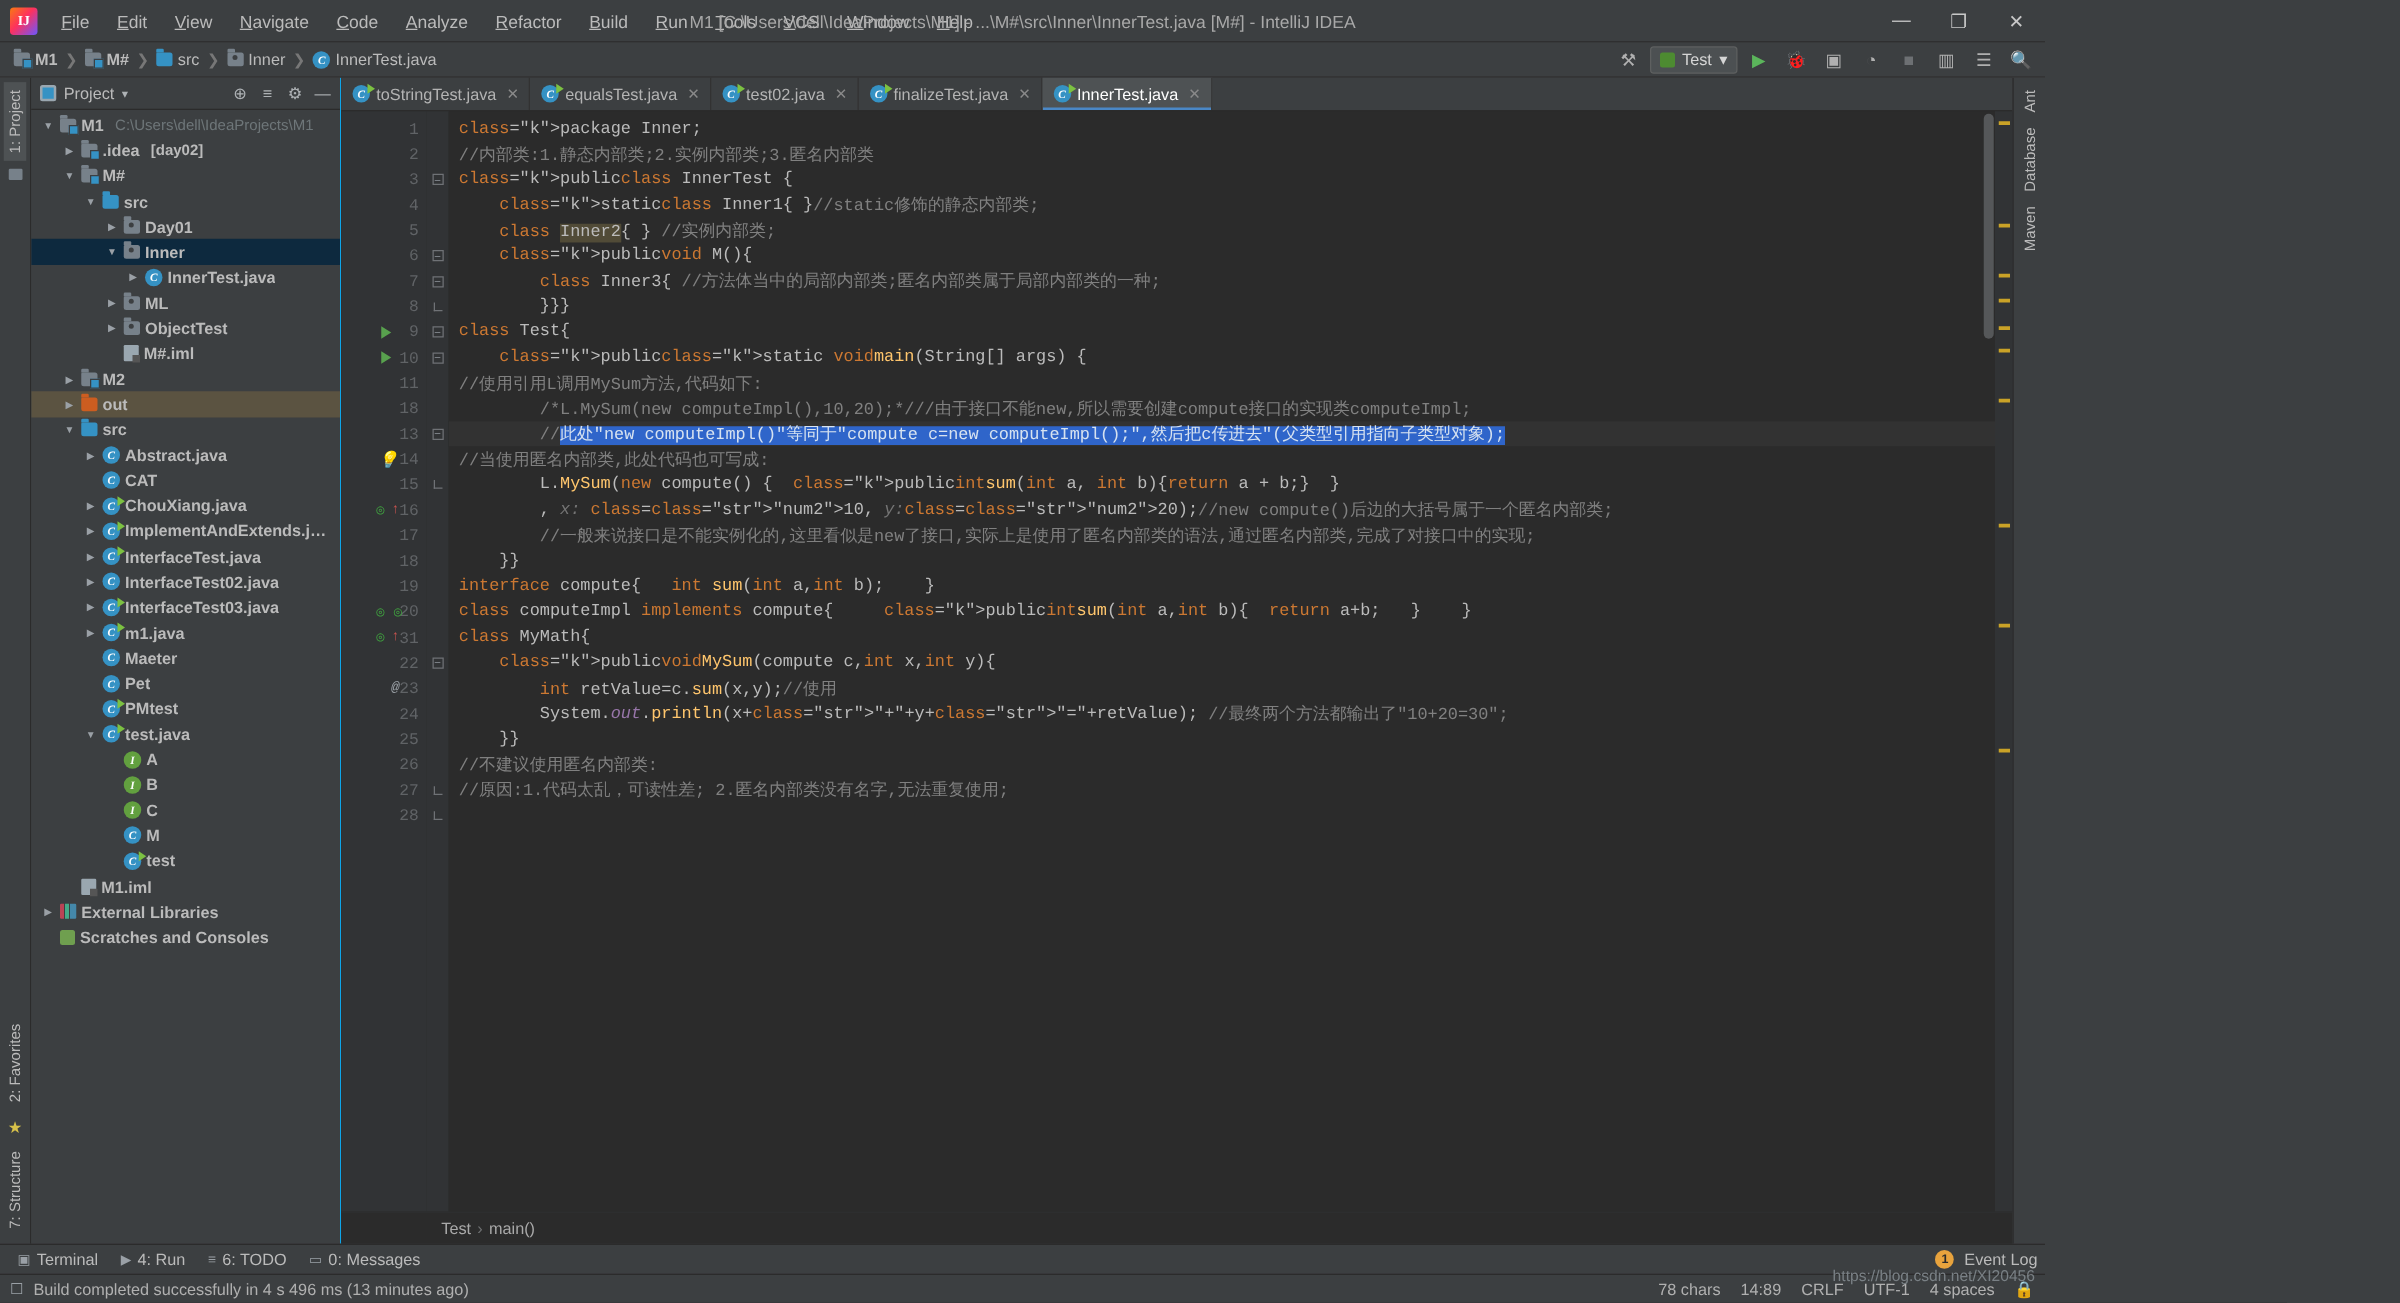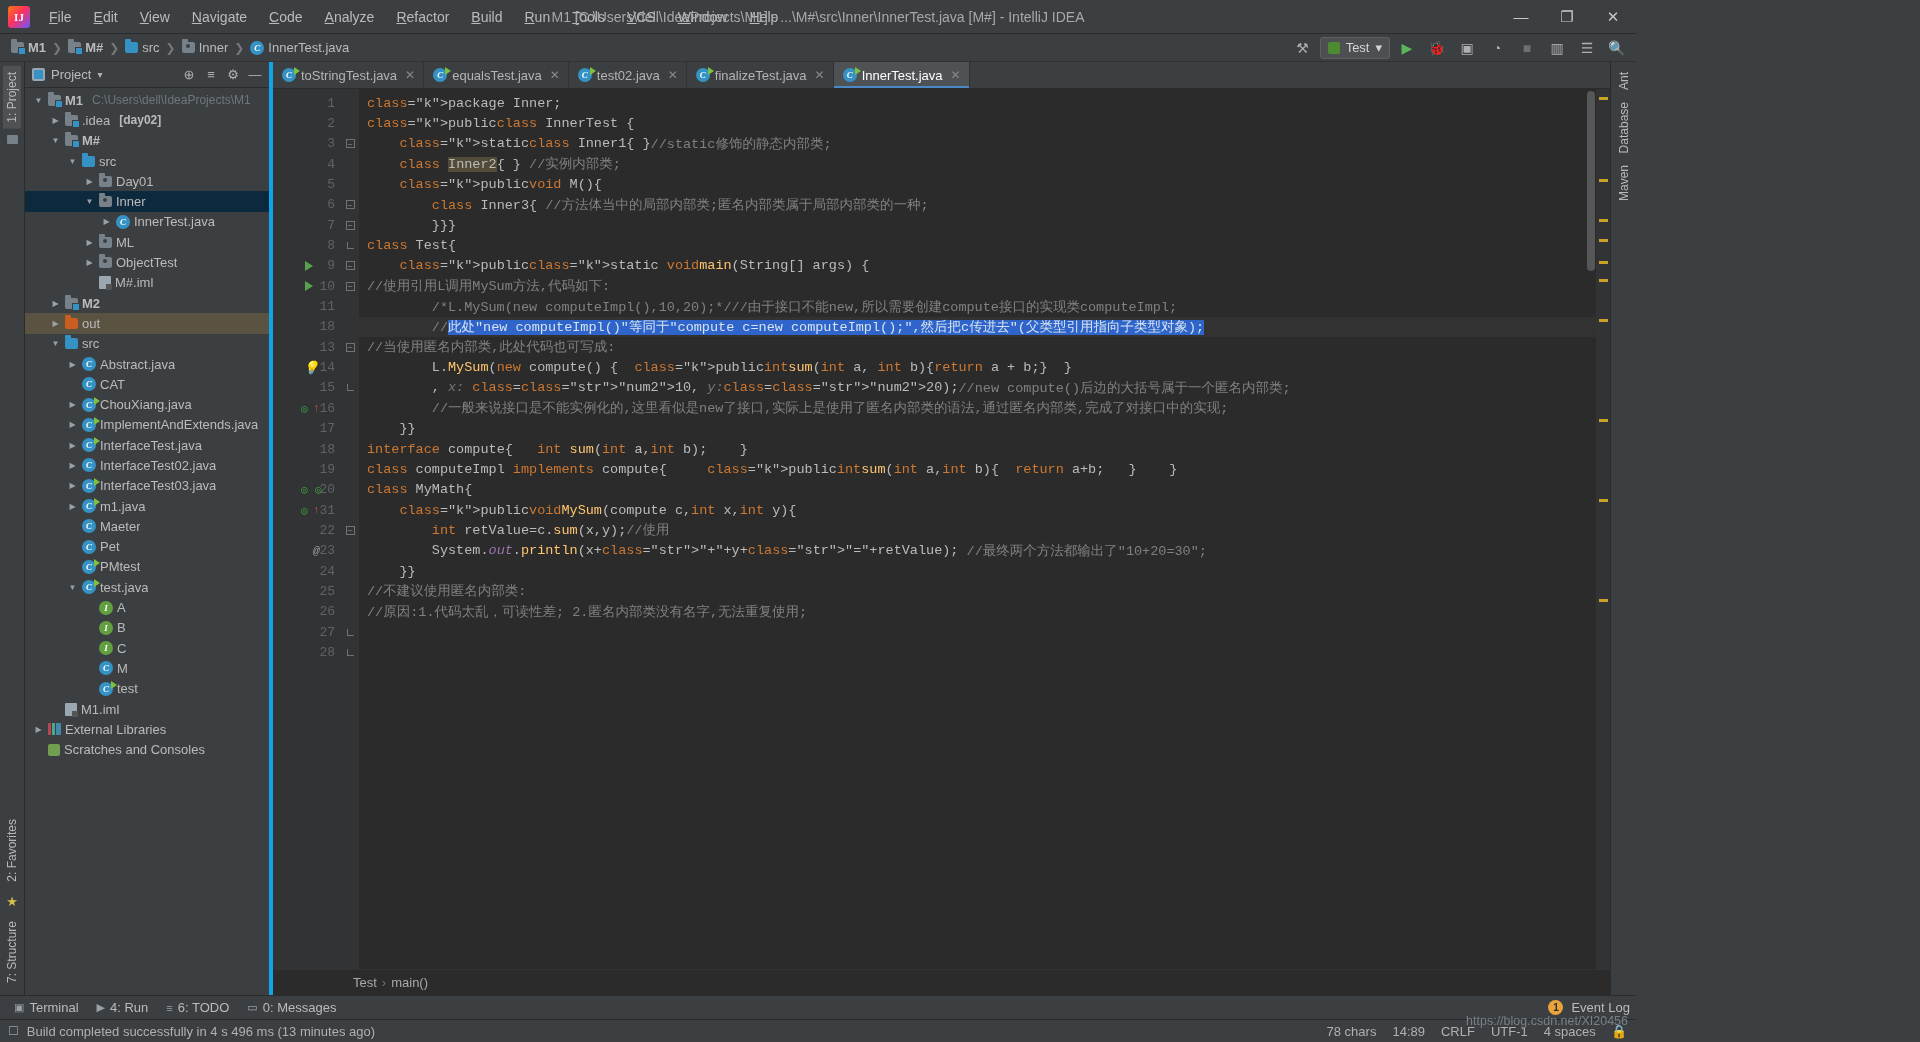--- a/index.html
+++ b/index.html
@@ -93,21 +93,21 @@
 
   
   .rrail {
     width:26px; background:#3c3f41; border-left:1px solid #2b2b2b;
     display:flex; flex-direction:column; align-items:center; flex:none; padding-top:4px;
   }
 
   
   .project-panel {
     width:248px; background:#3c3f41; display:flex; flex-direction:column; flex:none;
-    border-right:4px solid #0ea5e9;
+    border-right:1px solid #0ea5e9;
   }
   .panel-head {
     height:26px; display:flex; align-items:center; padding:0 4px 0 7px; gap:6px;
     border-bottom:1px solid #2b2b2b; flex:none;
   }
   .panel-head .title { font-size:13px; color:#bbbbbb; }
   .panel-head .sq {
     width:13px;height:13px;border:2px solid #9aa7b0;border-radius:2px;flex:none;
     background:#3592c4;
   }
@@ -116,21 +116,21 @@
 
   .tree { flex:1; overflow:hidden; padding-top:2px; font-size:13px; }
   .tnode {
     height:20.3px; display:flex; align-items:center; gap:4px; padding-right:4px;
     white-space:nowrap; cursor:default; color:#bbbbbb;
   }
   .tnode.sel { background:#0d293e; }
   .tnode.sel-out { background:#5b5341; }
   .arrow { width:11px; flex:none; color:#9aa0a6; font-size:8px; display:flex;justify-content:center;}
   .arrow.none { visibility:hidden; }
-  .tlabel { overflow:hidden; text-overflow:ellipsis; }
+  .tlabel { overflow:hidden; text-overflow:ellipsis;font-weight:bold; }
   .tlabel.b { font-weight:bold; }
   .tsub { color:#6e7679; font-size:12px; margin-left:5px; }
 
   
   .editor-area { flex:1; display:flex; flex-direction:column; min-width:0; background:#2b2b2b; }
   .tabs {
     height:27px; background:#3c3f41; display:flex; align-items:stretch; flex:none;
     border-bottom:1px solid #2b2b2b; overflow:hidden;
   }
   .tab {
@@ -665,20 +665,21 @@
             <div class="foldline"></div>
             <div class="foldline">
               <span style="width:7px;height:7px;border-left:1px solid #6f7276;border-bottom:1px solid #6f7276;"></span>
             </div>
             <div class="foldline">
               <span style="width:7px;height:7px;border-left:1px solid #6f7276;border-bottom:1px solid #6f7276;"></span>
             </div>
           </div>
         <div class="code" id="code">
             <div class="cline"><span><span <span="" class="k">class</span>="k"&gt;package</span> Inner;</div>
+            <div class="cline"><span><span class="cm">//内部类:1.静态内部类;2.实例内部类;3.匿名内部类</span></span></div>
             <div class="cline"><span><span <span="" class="k">class</span>="k"&gt;public</span> <span class="k">class</span> InnerTest {</div>
             <div class="cline"><span>    <span <span="" class="k">class</span>="k"&gt;static</span> <span class="k">class</span> Inner1{ }<span class="cm">//static修饰的静态内部类;</span></div>
             <div class="cline"><span>    <span class="k">class</span> <span class="sel-tok">Inner2</span>{ } <span class="cm">//实例内部类;</span></span></div>
             <div class="cline"><span>    <span <span="" class="k">class</span>="k"&gt;public</span> <span class="k">void</span> M(){</div>
             <div class="cline"><span>        <span class="k">class</span> Inner3{ <span class="cm">//方法体当中的局部内部类;匿名内部类属于局部内部类的一种;</span></span></div>
             <div class="cline"><span>        }}}</span></div>
             <div class="cline"><span><span class="k">class</span> Test{</span></div>
             <div class="cline"><span>    <span <span="" class="k">class</span>="k"&gt;public</span> <span <span="" class="k">class</span>="k"&gt;static <span class="k">void</span> <span class="fn">main</span>(String[] args) {</div>
             <div class="cline"><span><span class="cm">//使用引用L调用MySum方法,代码如下:</span></span></div>
             <div class="cline"><span>        <span class="cm">/*L.MySum(new computeImpl(),10,20);*//</span><span class="cm">/由于接口不能new,所以需要创建compute接口的实现类computeImpl;</span></span></div>

